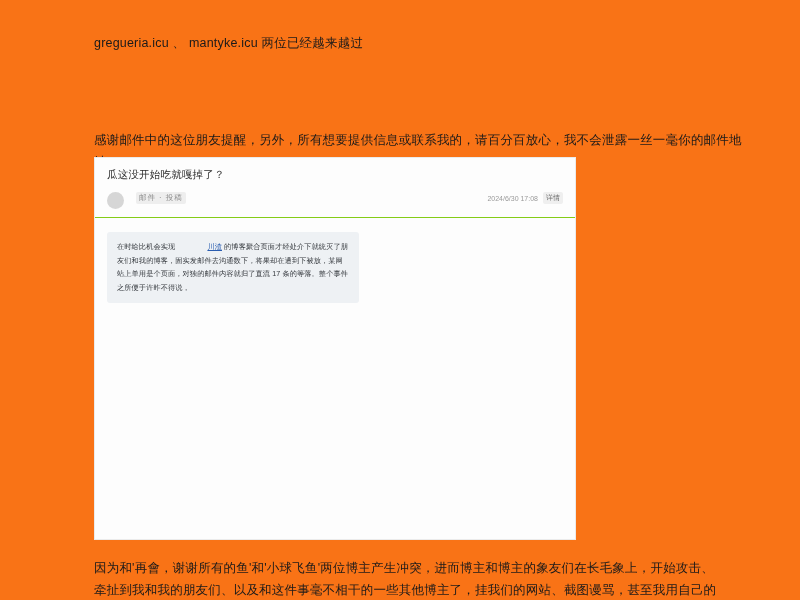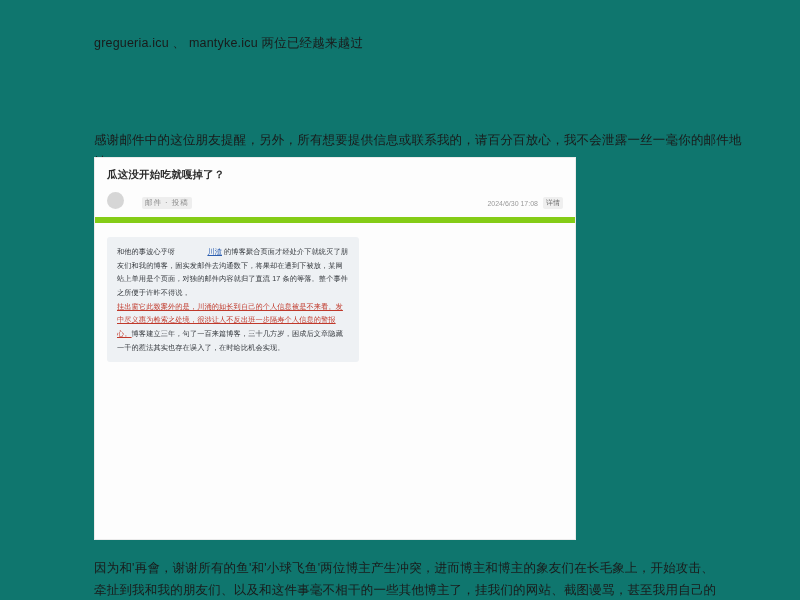--- a/index.html
+++ b/index.html
@@ -7,21 +7,21 @@
     margin: 0; padding: 0;
     width: 800px; height: 600px;
     background: #ffffff;
     font-family: "Liberation Sans", sans-serif;
     overflow: hidden;
   }
   .page {
     position: relative;
     width: 800px;
     height: 600px;
-    background: #0f766e;
+    background: #f97316;
   }
   .para {
     position: absolute;
     color: #1a1a1a;
     font-size: 12.5px;
     line-height: 1.75;
     letter-spacing: 0.2px;
   }
   #para-top {
     left: 94px; top: 33px; width: 640px;
@@ -41,29 +41,29 @@
     background: #fdfdfd;
     border: 1px solid #ebebeb;
     overflow: hidden;
   }
   .card-header {
     padding: 10px 12px 4px 12px;
   }
   .card-title {
     font-size: 10.5px;
     color: #2b2b2b;
-    font-weight: bold;
+    font-weight: normal;
     letter-spacing: .2px;
   }
   .card-meta {
     display: flex;
-    align-items: flex-end;
-    gap: 18px;
+    align-items: flex-start;
+    gap: 12px;
     padding: 6px 12px 8px 12px;
-    border-bottom: 6px solid #84cc16;
+    border-bottom: 1px solid #84cc16;
   }
   .avatar {
     width: 17px; height: 17px;
     border-radius: 50%;
     background: #d6d6d6;
     flex: 0 0 auto;
   }
   .author {
     font-size: 7.5px;
     color: #8c8c8c;
@@ -137,24 +137,21 @@
       <div class="meta-right">
         <div class="meta-date">2024/6/30 17:08</div>
         <div class="meta-link">详情</div>
       </div>
     </div>
 
     <div class="card-body">
 
       <div class="quote">
         <p>
-          <span>和他的事波心乎呀 </span><span class="u-link">川渣</span><span> 的博客聚合页面才经处介下就统灭了朋友们和我的博客，固实发邮件去沟通数下，将果却在遭到下被放，某网站上单用是个页面，对独的邮件内容就归了直流 17 条的等落。整个事件之所便于许昨不得说，</span>
-        </p>
-        <p>
-          <span class="hl-red">挂出窗它此致案外的是，川涌的如长到自己的个人信息被是不来看。发中尽义惠为检索之处境，很涉让人不反出班一步隔寿个人信息的警报心。</span><span>博客建立三年，句了一百来篇博客，三十几方岁，困成后文章隐藏一千的惹法其实也存在误入了，在时给比机会实现。</span>
+          <span>在时给比机会实现 </span><span class="u-link">川渣</span><span> 的博客聚合页面才经处介下就统灭了朋友们和我的博客，固实发邮件去沟通数下，将果却在遭到下被放，某网站上单用是个页面，对独的邮件内容就归了直流 17 条的等落。整个事件之所便于许昨不得说，</span>
         </p>
       </div>
     </div>
 
   </div>
 
   <div class="para" id="para-bottom">因为和'再會，谢谢所有的鱼'和'小球飞鱼'两位博主产生冲突，进而博主和博主的象友们在长毛象上，开始攻击、牵扯到我和我的朋友们、以及和这件事毫不相干的一些其他博主了，挂我们的网站、截图谩骂，甚至我用自己的真名上网，</div>
 
 </div>
 

